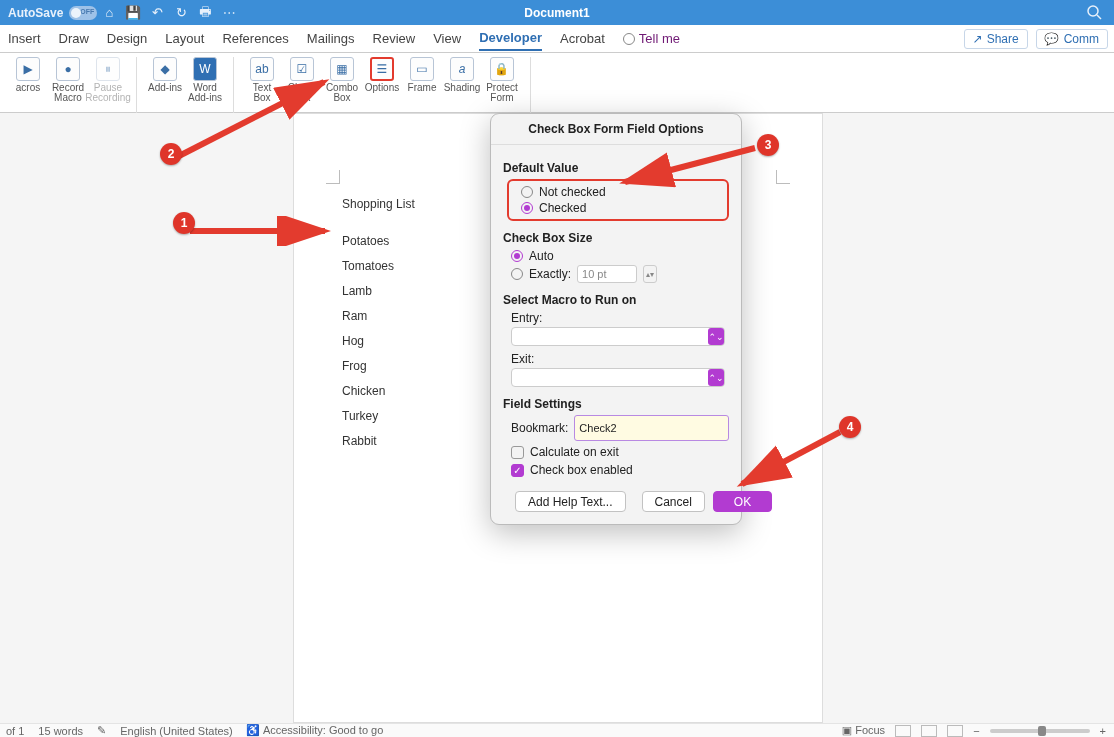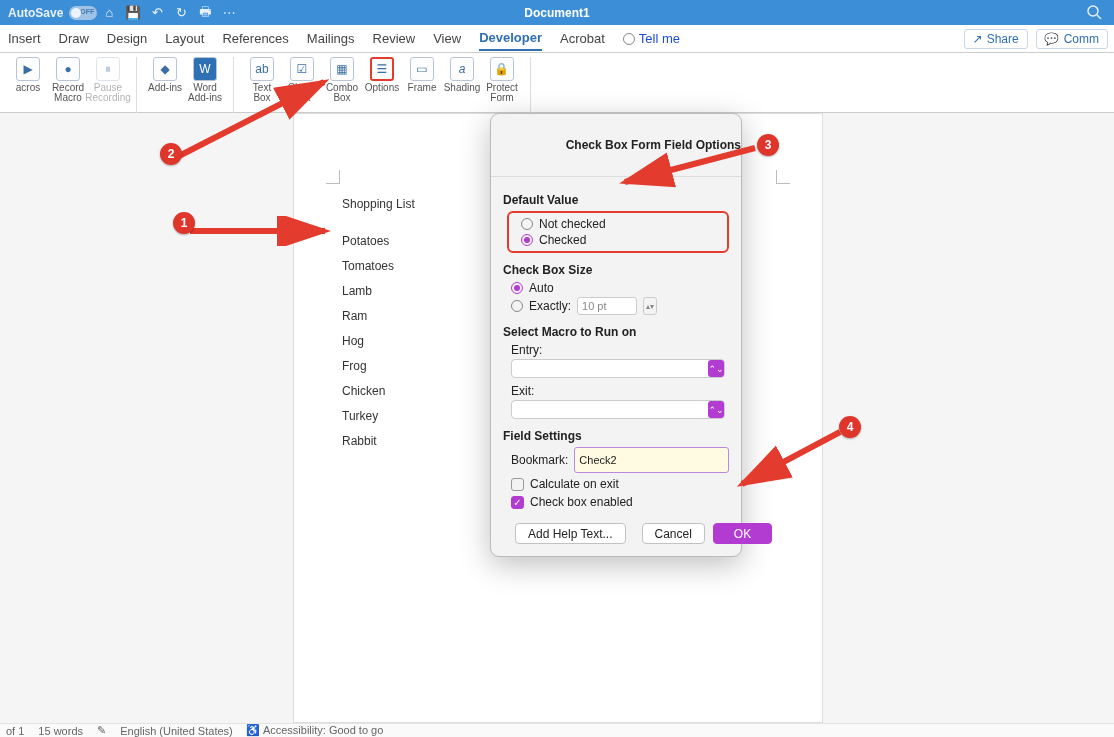--- a/index.html
+++ b/index.html
@@ -14,21 +14,21 @@
   .titlebar .tb-ico { width:16px;height:16px; display:inline-flex;align-items:center;justify-content:center;color:#e8f1fb; margin:0 4px; font-size:13px;}
   .titlebar .doc-title{position:absolute;left:50%;transform:translateX(-50%);font-weight:600;}
   .titlebar .search{position:absolute;right:8px;top:4px;color:#e8f1fb;}
 
   
   .tabs { height:28px; border-bottom:1px solid #ccc; display:flex; align-items:center; padding:0 8px; gap:18px; font-size:13px; color:#444; position:relative;}
   .tabs .tab{padding:4px 0;cursor:default;}
   .tabs .tab.active{color:#2f6fb3;border-bottom:2px solid #2f6fb3;font-weight:600;}
   .tabs .right{position:absolute;right:6px;display:flex;gap:8px;}
   .rbtn{border:1px solid #c7d6e8;border-radius:3px;padding:2px 8px;font-size:12px;color:#2f6fb3;display:flex;align-items:center;gap:4px;background:#fff;}
-  .tellme{display:flex;align-items:center;gap:4px;color:#1d4ed8;}
+  .tellme{display:flex;align-items:center;gap:4px;color:#701a75;}
   .bulb{width:12px;height:12px;border:1px solid #888;border-radius:50%;position:relative;}
 
   
   .ribbon{height:60px;border-bottom:1px solid #ccc;display:flex;align-items:flex-start;padding:4px 0 0 0;font-size:10px;color:#555;gap:0;}
   .rgroup{display:flex;gap:4px;padding:0 10px;border-right:1px solid #ddd;height:56px;}
   .ritm{display:flex;flex-direction:column;align-items:center;justify-content:flex-start;gap:2px;width:36px;}
   .ritm .ri{width:24px;height:24px;border:1px solid #b8c5d6;border-radius:3px;display:flex;align-items:center;justify-content:center;font-size:12px;color:#3a6ea5;background:#fdfdfd;}
   .ritm.dis{opacity:.45;}
   .ritm .lbl{text-align:center;line-height:10px;}
   .ritm.highlight .ri{border:2px solid #e33b2e;border-radius:3px;}
@@ -41,21 +41,21 @@
   .corner.tr{right:32px;top:56px;border-right:1px solid #bcbcbc;border-top:1px solid #bcbcbc;transform:rotate(180deg);}
   .doccontent{position:absolute;left:48px;top:78px;font-size:12px;color:#333;line-height:25px;}
   .doccontent .title{font-weight:400;margin-bottom:12px;}
   .chkrow{display:flex;align-items:center;gap:4px;}
   .chkbox{width:12px;height:12px;border:1px solid #333;display:inline-flex;align-items:center;justify-content:center;font-size:10px;background:#eee;}
   .chkbox.marked::before{content:"✕";font-size:10px;line-height:10px;}
   .chkwrap{border:2px solid #e33b2e;border-radius:8px;padding:2px 4px;display:inline-block;margin-left:-6px;}
 
   
   .dialog{position:absolute;left:490px;top:113px;width:252px;background:#f3f3f3;border:1px solid #bbb;border-radius:9px;box-shadow:0 8px 30px rgba(0,0,0,.25);font-size:12px;color:#222;}
-  .dialog .dtitle{font-weight:600;text-align:right;padding:24px 0;border-bottom:1px solid #ddd;}
+  .dialog .dtitle{font-weight:600;text-align:center;padding:8px 0;border-bottom:1px solid #ddd;}
   .dialog .sect{padding:6px 12px 2px;}
   .dialog .sectlabel{font-weight:600;margin:10px 0 4px;}
   .radio{display:flex;align-items:center;gap:6px;margin:2px 0 2px 8px;}
   .rdisc{width:12px;height:12px;border:1px solid #888;border-radius:50%;display:inline-block;position:relative;}
   .rdisc.sel{border-color:#b23bd1;}
   .rdisc.sel::after{content:"";position:absolute;inset:2px;border-radius:50%;background:#b23bd1;}
   .dvbox{border:2px solid #e33b2e;border-radius:6px;padding:2px 4px;margin-left:4px;}
   .inline{display:flex;align-items:center;gap:6px;margin:2px 0 2px 8px;}
   .ptinput{width:60px;height:18px;background:#fff;border:1px solid #ccc;border-radius:3px;font-size:11px;color:#888;padding:0 4px;display:flex;align-items:center;}
   .stepper{width:14px;height:18px;border:1px solid #ccc;border-radius:3px;font-size:8px;display:flex;flex-direction:column;align-items:center;justify-content:center;color:#888;line-height:7px;}
@@ -307,13 +307,24 @@
 <div class="callout" style="left:839px;top:416px;">
     <div class="badge">4</div>
   </div>
 
 <div class="status">
   <span>of 1</span>
   <span>15 words</span>
   <span>✎</span>
   <span>English (United States)</span>
   <span>♿ <span>Accessibility: Good to go</span></span>
+  <div class="right">
+    <span>▣ <span>Focus</span></span>
+    <span class="vbtn"></span>
+    <span class="vbtn"></span>
+    <span class="vbtn"></span>
+    <span>−</span>
+    <div class="zoom">
+        <div class="knob"></div>
+      </div>
+    <span>+</span>
+  </div>
 </div>
 
 </body></html>

